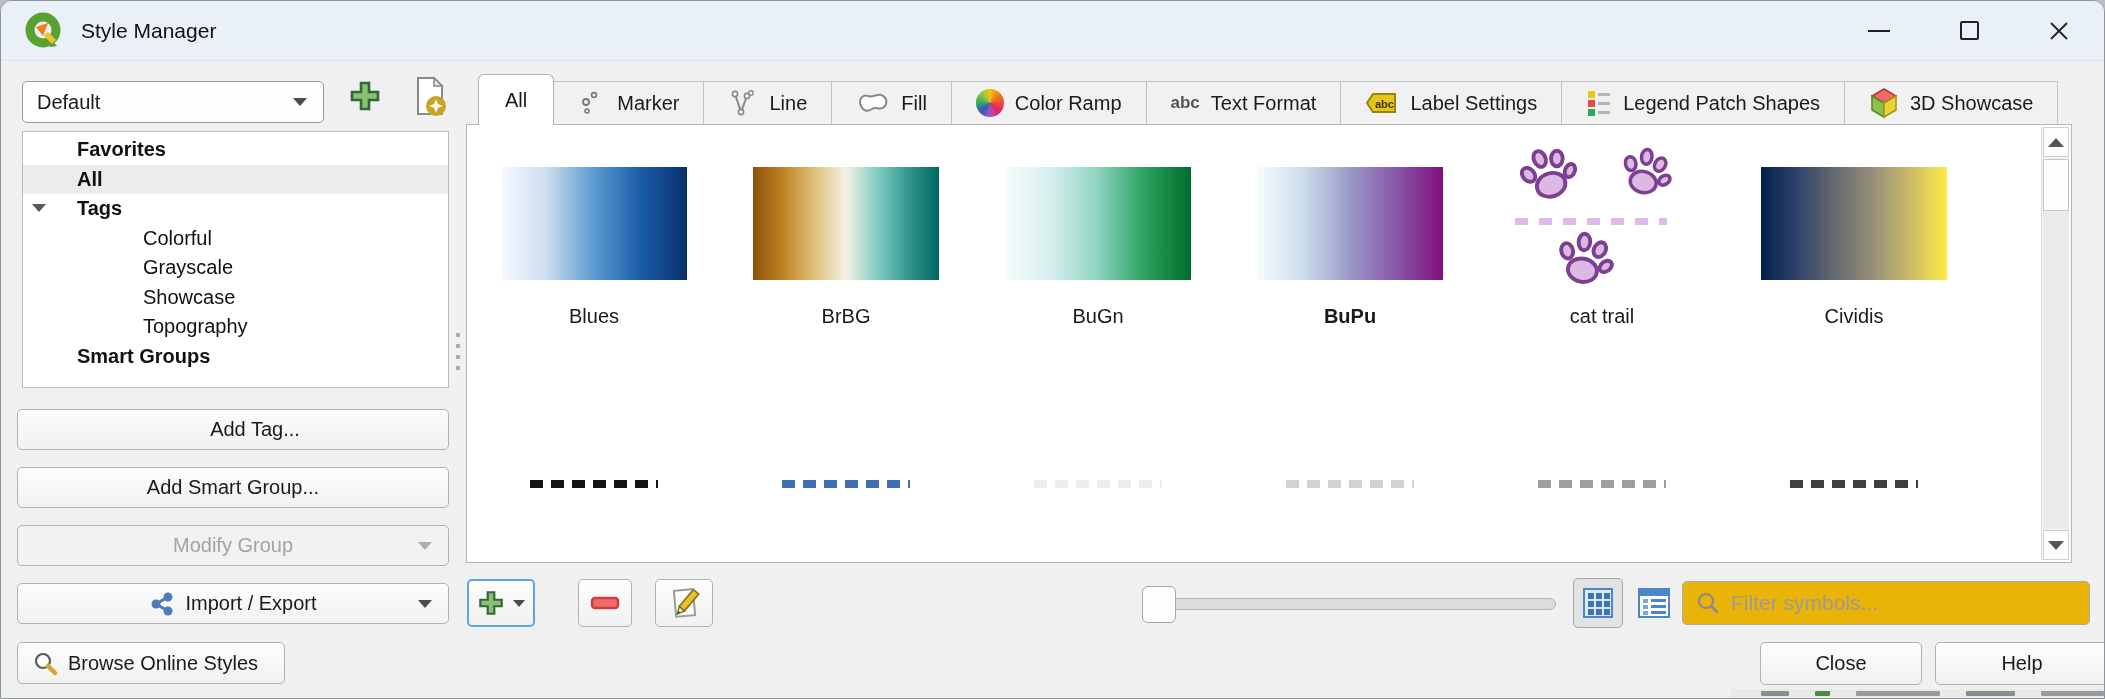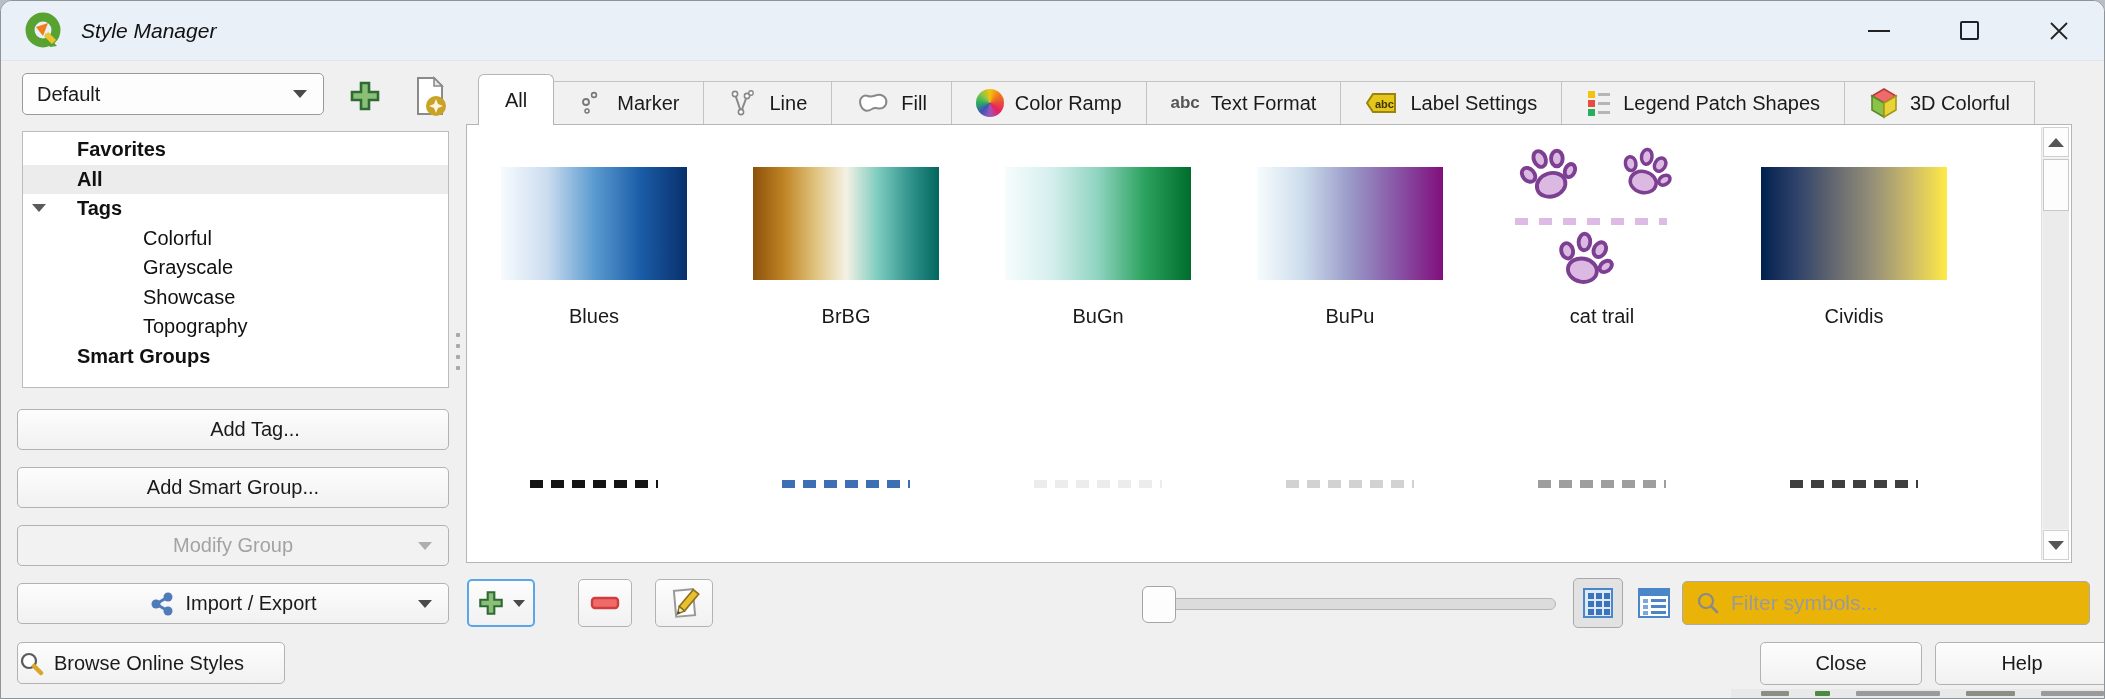--- a/index.html
+++ b/index.html
@@ -5,33 +5,33 @@
   * { margin:0; padding:0; box-sizing:border-box; }
   html,body { width:2105px; height:699px; overflow:hidden; background:#b9bec4;
               font-family:"Liberation Sans","DejaVu Sans",sans-serif; }
   .dialog { position:absolute; inset:0; background:#f0f0f0; border:1px solid #8f9499;
             border-radius:12px 12px 0 0; overflow:hidden; }
 
   
   .titlebar { position:absolute; left:0; top:0; right:0; height:60px; background:#eaf0f7;
               border-bottom:1px solid #dfe5ec; display:flex; align-items:center; }
   .qgis-logo { width:40px; height:40px; margin-left:22px; }
-  .win-title { font-size:21px; color:#111; margin-left:18px;font-style:italic; }
+  .win-title { font-size:21px; color:#111; margin-left:18px; }
   .win-controls { margin-left:auto; display:flex; height:100%; }
   .win-btn { width:90px; height:100%; display:flex; align-items:center; justify-content:center; cursor:default; }
   .glyph-min { width:22px; height:0; border-top:2px solid #222; }
   .glyph-max { width:19px; height:19px; border:2px solid #222; border-radius:2px; }
 
   
   .btn { background:linear-gradient(#fdfdfd,#f1f1f1); border:1px solid #b2b2b2; border-radius:5px;
          font-size:20px; color:#1a1a1a; display:flex; align-items:center; justify-content:center; }
   .btn.disabled { color:#a3a3a3; background:#f2f2f2; }
 
   
-  .combo { position:absolute; left:21px; top:72px; width:302px; height:42px; background:#fdfdfd;
+  .combo { position:absolute; left:21px; top:80px; width:302px; height:42px; background:#fdfdfd;
            border:1px solid #999; border-radius:5px; display:flex; align-items:center;
            font-size:20px; color:#1a1a1a; padding-left:14px; }
   .combo .arr { position:absolute; right:16px; }
   .tri-down { width:0; height:0; border-left:7px solid transparent; border-right:7px solid transparent;
               border-top:8px solid #4a4a4a; }
   .icon-btn { position:absolute; display:flex; align-items:center; justify-content:center; }
 
   .tree { position:absolute; left:21px; top:130px; width:427px; height:257px; background:#fff;
           border:1px solid #bcbcbc; padding-top:3px; font-size:20px; color:#111; }
   .trow { height:29.5px; line-height:29.5px; position:relative; padding-left:54px; white-space:nowrap; }
@@ -189,21 +189,21 @@
   <div class="btn side-btn" style="top:582px;">
     <svg class="icon-gap" width="26" height="26" viewBox="0 0 26 26">
       <path d="M7 13 L19 6 M7 13 L19 20" stroke="#4f7cb8" stroke-width="3"></path>
       <circle cx="7" cy="13" r="4.5" fill="#4f7cb8"></circle>
         <circle cx="19" cy="6" r="4.5" fill="#4f7cb8"></circle>
         <circle cx="19" cy="20" r="4.5" fill="#4f7cb8"></circle>
     </svg>
     <span>Import / Export</span>
     <span class="arr tri-down"></span>
   </div>
-  <div class="btn side-btn" style="top:641px;width:268px;height:42px;justify-content:flex-start;">
+  <div class="btn side-btn" style="top:641px;width:268px;height:42px;justify-content:flex-start;padding-left:14px;">
     <svg class="icon-gap" width="26" height="26" viewBox="0 0 26 26">
       <circle cx="11" cy="11" r="7" fill="#fff" stroke="#5a5a5a" stroke-width="2.2"></circle>
       <path d="M16 16 L23 23" stroke="#d9a62a" stroke-width="4.5" stroke-linecap="round"></path>
     </svg>
     <span>Browse Online Styles</span>
   </div>
 
   <div class="tabbar">
     <div class="tab active">
       <span>All</span>
@@ -258,21 +258,21 @@
           <rect x="12" y="22" width="12" height="3" fill="#b5b5b5"></rect>
       </svg>
       <span>Legend Patch Shapes</span>
     </div>
     <div class="tab">
       <svg class="ticon" width="30" height="32" viewBox="0 0 30 32">
         <path d="M15 2 L27 9 L15 16 L3 9 Z" fill="#ef6a6a" stroke="#b93a3a" stroke-width="1.6"></path>
         <path d="M3 9 L15 16 L15 30 L3 23 Z" fill="#8bc34a" stroke="#5a8a2a" stroke-width="1.6"></path>
         <path d="M27 9 L15 16 L15 30 L27 23 Z" fill="#e8d434" stroke="#a8961c" stroke-width="1.6"></path>
       </svg>
-      <span>3D Colorful</span>
+      <span>3D Showcase</span>
     </div>
   </div>
 
   <div class="panel">
 
     <div class="col" style="left:253px;">
       <div class="ramp" style="background: linear-gradient(90deg, rgb(140, 81, 10), rgb(192, 132, 37), rgb(223, 194, 125), rgb(245, 241, 228), rgb(128, 205, 193), rgb(53, 151, 143), rgb(1, 102, 94));"></div>
       <div class="sym-name">BrBG</div>
       <div class="dash-line" style="color: rgb(61, 111, 181);"></div>
     </div>
@@ -282,21 +282,21 @@
       <div class="sym-name">Blues</div>
       <div class="dash-line" style="color: rgb(20, 20, 20);"></div>
     </div>
 
     <div class="col" style="left:505px;">
       <div class="ramp" style="background: linear-gradient(90deg, rgb(247, 252, 253), rgb(213, 239, 238), rgb(143, 212, 192), rgb(44, 162, 95), rgb(0, 109, 44));"></div>
       <div class="sym-name">BuGn</div>
       <div class="dash-line" style="color: rgb(236, 236, 236);"></div>
     </div>
 
-    <div class="col" style="left:757px;">
+    <div class="col" style="left:757px;font-weight:bold;">
       <div class="ramp" style="background: linear-gradient(90deg, rgb(247, 252, 253), rgb(204, 220, 236), rgb(154, 154, 200), rgb(136, 86, 167), rgb(129, 15, 124));"></div>
       <div class="sym-name">BuPu</div>
       <div class="dash-line" style="color: rgb(210, 210, 210);"></div>
     </div>
 
     <div class="col" style="left:1009px;">
       <div class="cat-art" style="color: rgb(220, 185, 227); --paw-stroke: #7c3f92;">
         <svg class="paw" style="left:10px;top:2px;transform:rotate(-18deg);" width="62" height="62" viewBox="0 0 64 64">
           <ellipse cx="30" cy="42" rx="15" ry="12" fill="currentColor" stroke="var(--paw-stroke)" stroke-width="4"></ellipse>
           <ellipse cx="11" cy="25" rx="6" ry="8" fill="currentColor" stroke="var(--paw-stroke)" stroke-width="4" transform="rotate(-24 11 25)"></ellipse>

